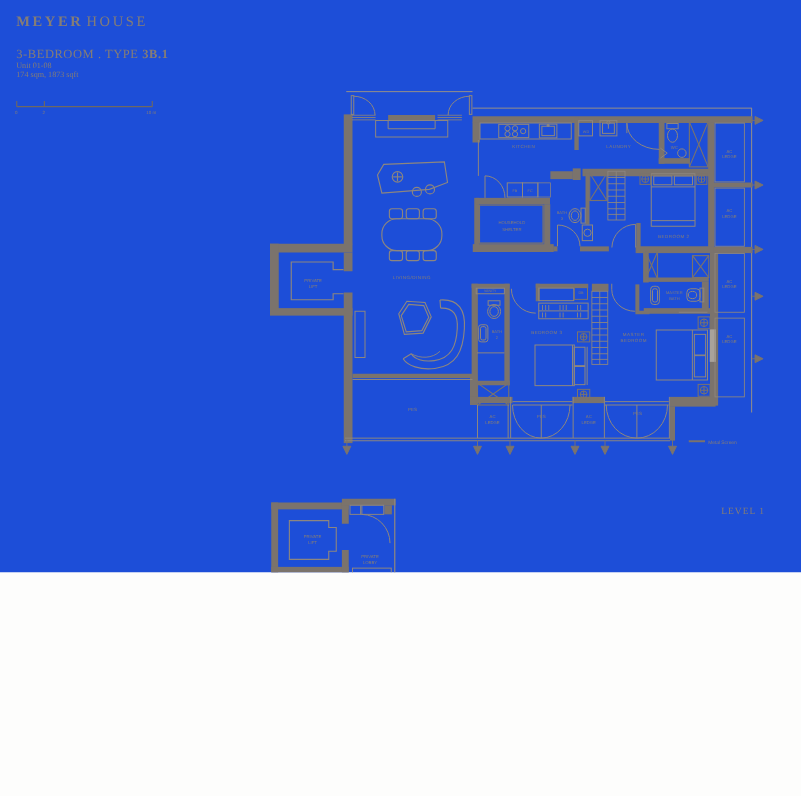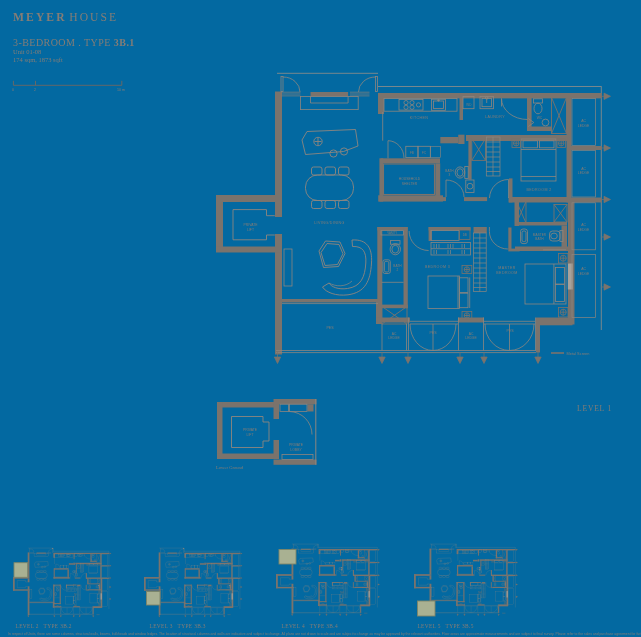--- a/index.html
+++ b/index.html
@@ -1,16 +1,16 @@
 <!DOCTYPE html>
 <html><head>
 <meta charset="utf-8">
 <style>
   html,body{margin:0;padding:0;background:#fdfdfc;}
-  #page{position:relative;width:641px;height:637px;background:#0369a1;overflow:hidden;
+  #page{position:relative;width:641px;height:458px;background:#1d4ed8;overflow:hidden;
         font-family:"Liberation Serif",serif;}
   svg{position:absolute;left:0;top:0;}
   text{fill:#857d76;}
 </style>
 </head>
 <body>
 <div id="page">
 <svg width="641" height="637" viewBox="0 0 641 637">
 
 <g font-family="Liberation Serif,serif">

